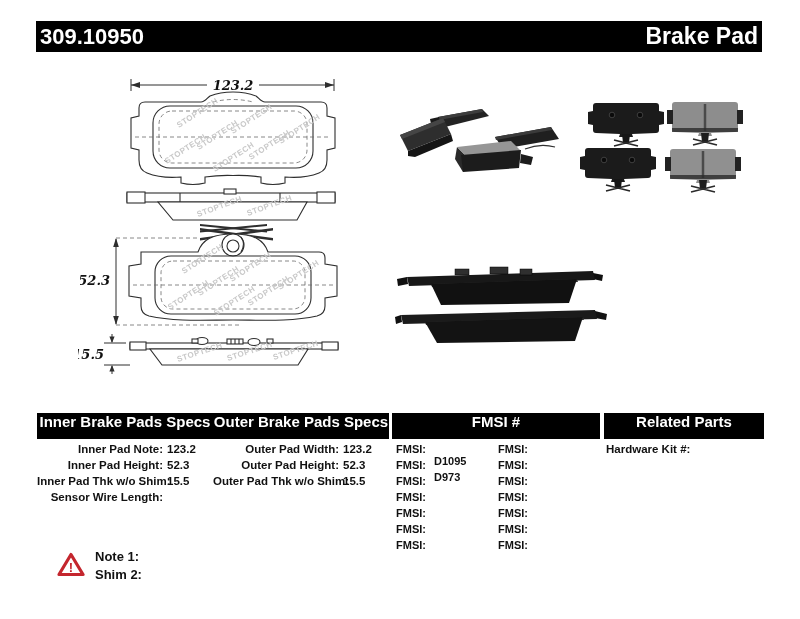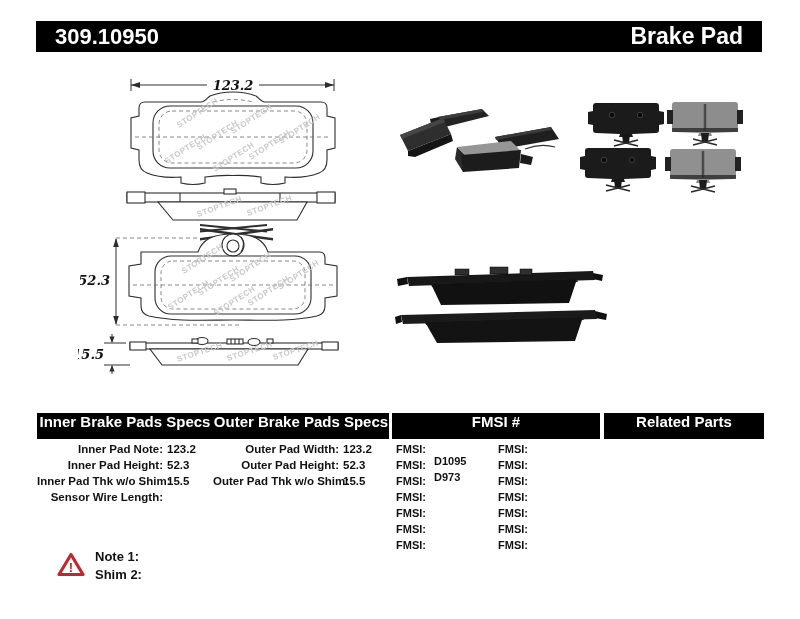--- a/index.html
+++ b/index.html
@@ -2,21 +2,21 @@
 <html><head>
 <meta charset="utf-8">
 <style>
   html,body{margin:0;padding:0;}
   body{width:800px;height:619px;background:#fff;font-family:"Liberation Sans",sans-serif;}
   .page{position:relative;width:800px;height:619px;background:#fff;overflow:hidden;}
   .abs{position:absolute;}
 
   
   .title-bar{left:36px;top:21px;width:726px;height:31px;background:#000;color:#fff;
-    display:flex;justify-content:space-between;align-items:center;padding:0 19px;box-sizing:border-box;}
+    display:flex;justify-content:space-between;align-items:center;padding:0 4px;box-sizing:border-box;}
   .part-number{font-size:22px;font-weight:bold;letter-spacing:0px;}
   .product-type{font-size:23px;font-weight:bold;}
 
   
   .thead{background:#000;color:#fff;height:26px;display:flex;align-items:flex-start;font-weight:bold;font-size:15px;}
   .thead .half{flex:1;text-align:center;}
   .thead.center{justify-content:center;}
 
   
   .spec-col{font-size:11.5px;font-weight:bold;color:#111;}
@@ -354,20 +354,26 @@
           <span class="fmsi-label">FMSI:</span>
           <span class="fmsi-value"></span>
         </span>
       <span class="fmsi-cell">
           <span class="fmsi-label">FMSI:</span>
           <span class="fmsi-value"></span>
         </span>
     </div>
   </div>
 
+  <div class="abs related-col" style="left:606px;top:441px;width:158px;">
+    <div class="related-row">
+      <span>Hardware Kit #:</span>
+      <span></span>
+    </div>
+  </div>
 
   <svg class="abs" style="left:57px;top:552px;" width="28" height="26" viewBox="0 0 28 26">
     <path d="M 14,2.5 L 26,22.5 L 2,22.5 Z" fill="#ffffff" stroke="#c4262e" stroke-width="3.2" stroke-linejoin="round"></path>
     <text x="14" y="20" text-anchor="middle" font-size="13" font-weight="bold" fill="#c4262e" font-family="Liberation Sans, sans-serif">!</text>
   </svg>
   <div class="abs note-text" style="left:95px;top:549px;">Note 1:</div>
   <div class="abs note-text" style="left:95px;top:567px;">Shim 2:</div>
 
 </div>
 

